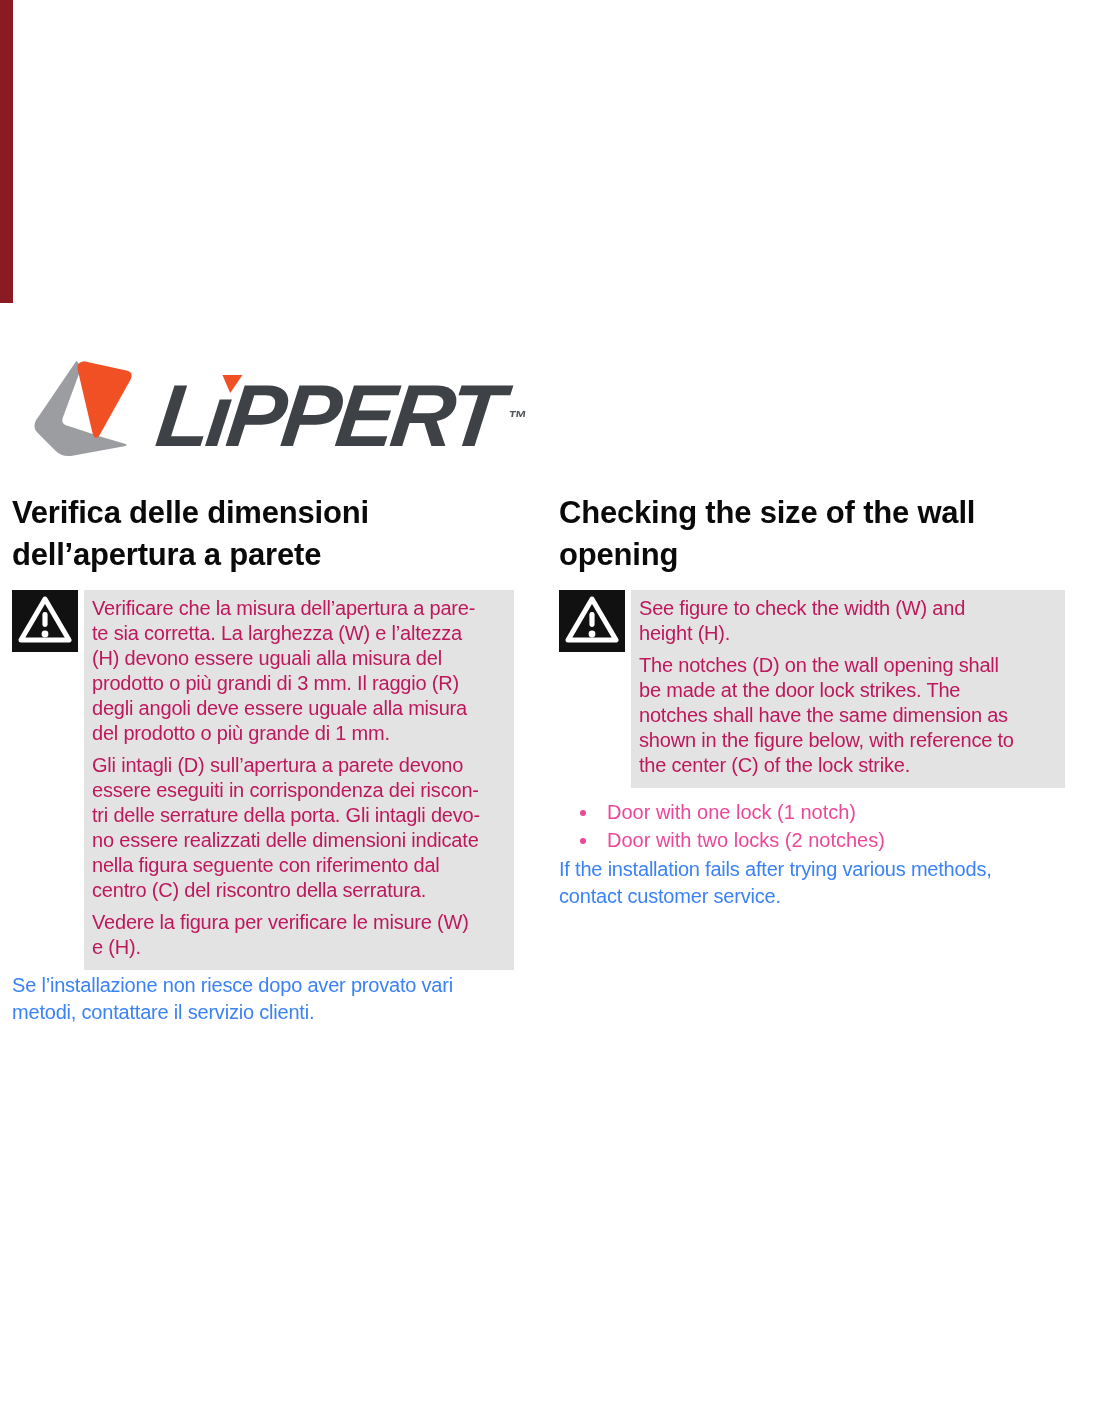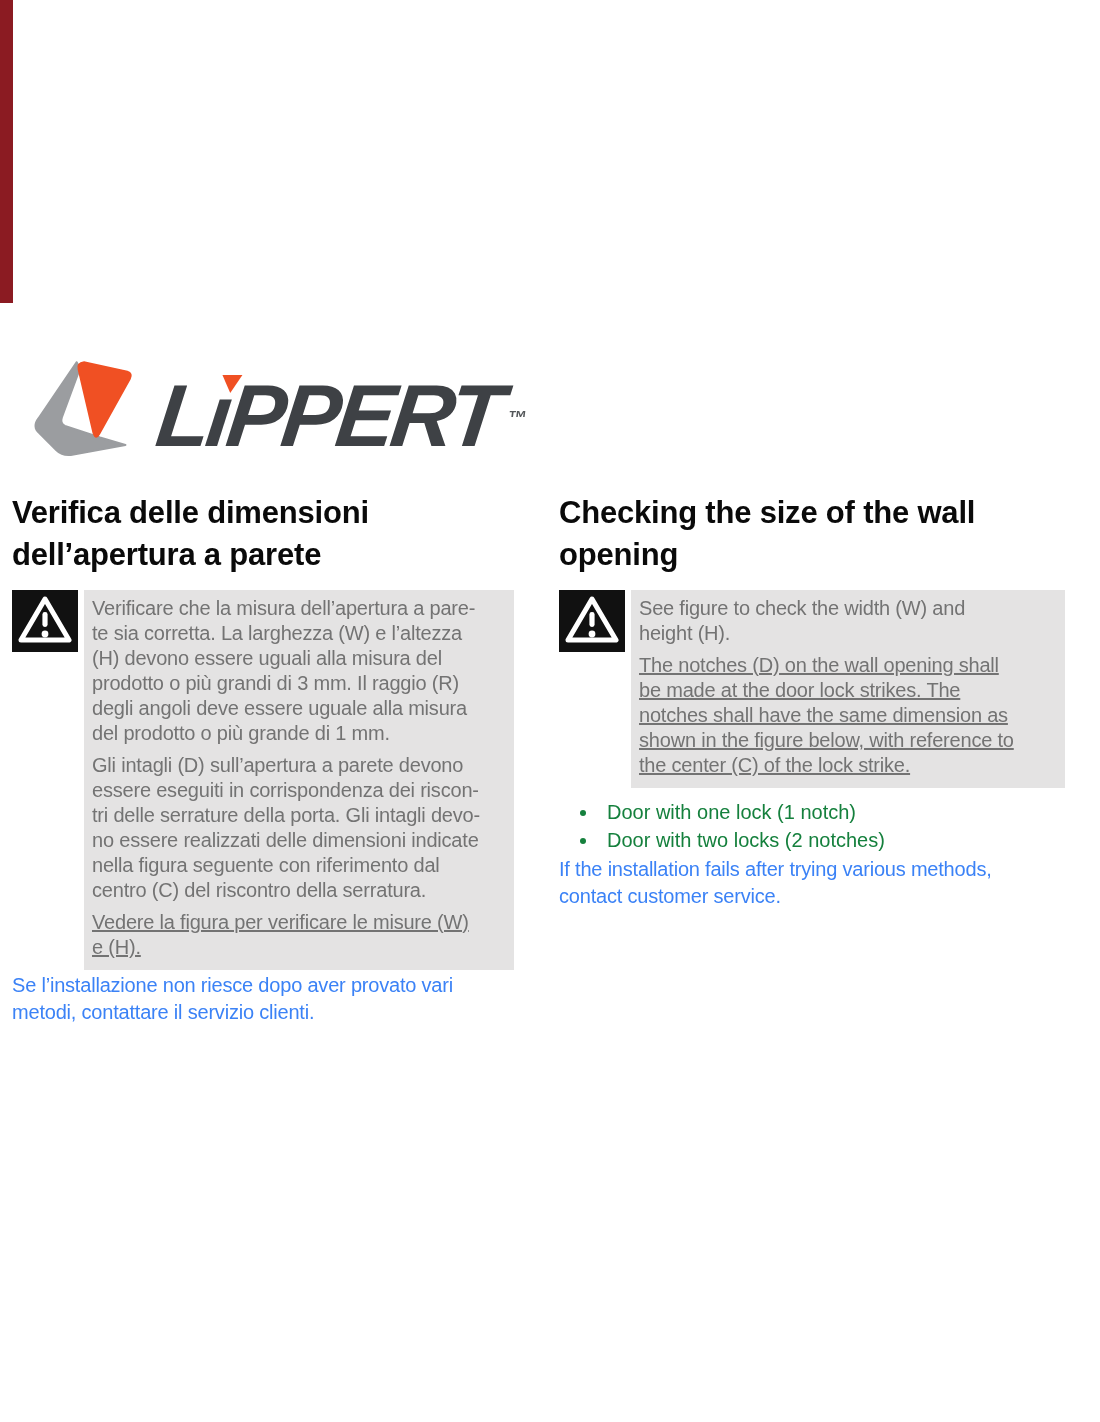--- a/index.html
+++ b/index.html
@@ -34,25 +34,25 @@
   #col-en{left:532px;width:506px;margin-left:27px;}
   .heading{
     margin:0;font-size:31px;line-height:42px;font-weight:bold;
     letter-spacing:-0.2px;color:#0a0a0a;white-space:pre-line;
   }
   .warn{display:flex;align-items:flex-start;margin-top:0;}
   .warn-icon{flex:none;width:66px;height:62px;margin-right:6px;display:block;}
   .graybox{flex:1;background:#e4e3e3;padding:6px 8px 10px 8px;}
   .graybox p{
     margin:0 0 7px;font-size:20px;line-height:25px;letter-spacing:-0.2px;
-    color:#737373;white-space:pre-line;
+    color:#be185d;white-space:pre-line;
   }
-  .graybox p:last-child{margin-bottom:0;text-decoration:underline;}
+  .graybox p:last-child{margin-bottom:0;}
   .bullets{margin:10px 0 0;padding-left:40px;list-style:disc;
-    font-size:20px;line-height:28px;color:#15803d;}
+    font-size:20px;line-height:28px;color:#ec4899;}
   .bullets li{padding-left:8px;}
   .tail{margin:2px 0 0;font-size:20px;line-height:27px;letter-spacing:-0.2px;
     color:#3b82f6;white-space:pre-line;}
   .spacer-top{margin-top:14px;}
 </style>
 </head>
 <body>
 
 <div class="red-bar" style="background: rgb(139, 27, 34);"></div>
 

